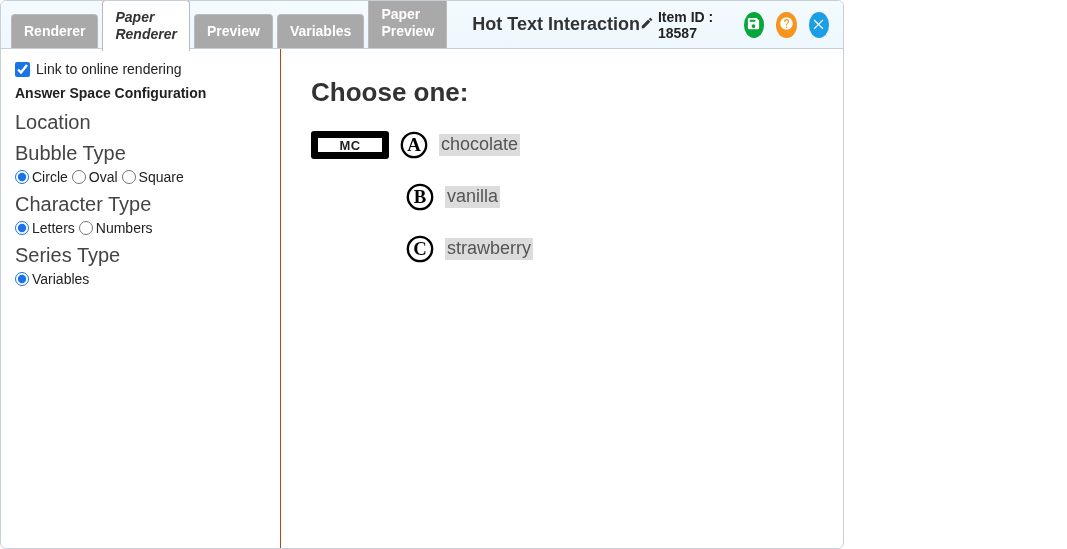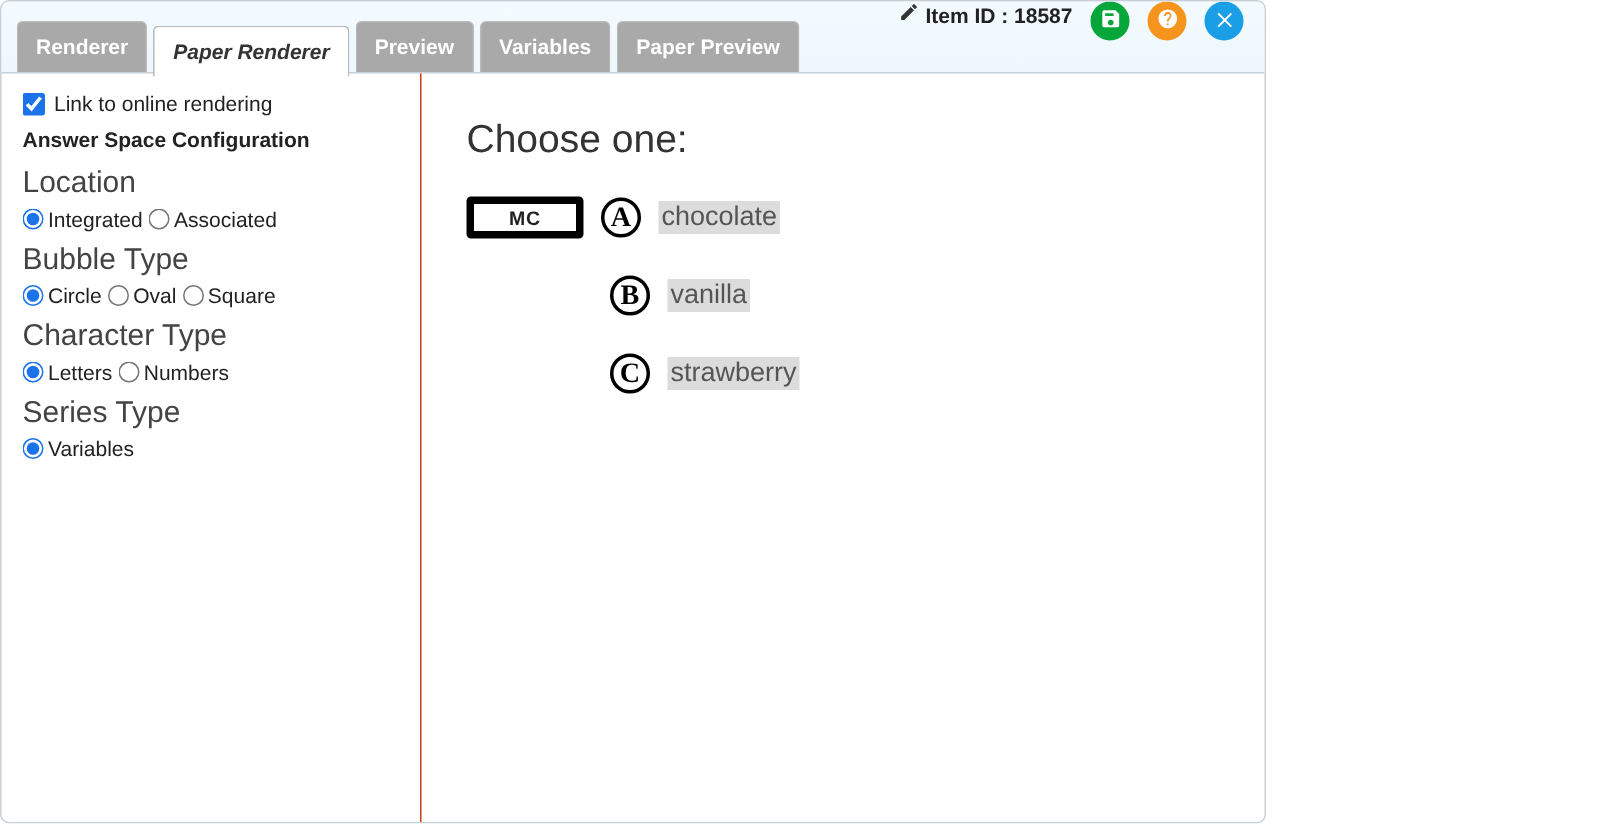--- a/index.html
+++ b/index.html
@@ -4,56 +4,57 @@
   <style>
     * { box-sizing: border-box; margin: 0; padding: 0; }
     body { font-family: Arial, Helvetica, sans-serif; font-size: 14px; color: #222; background: #fff; }
     .panel { width: 844px; height: 549px; margin: 0; border: 1px solid #c7d0d8; border-radius: 6px; overflow: hidden; position: relative; }
     .header { display: flex; align-items: stretch; height: 48px; background: linear-gradient(#f3fbff, #eef7fd); border-bottom: 1px solid #c7d0d8; }
     .tabs { display: flex; align-items: flex-end; padding-left: 10px; padding-top: 8px; gap: 4px; }
     .tab { padding: 8px 12px; font-size: 14px; font-weight: bold; border: 1px solid #b9b9b9; border-bottom: none; background: #a9a9a9; color: #fff; border-radius: 4px 4px 0 0; cursor: pointer; line-height: 1.2; }
     .tab.active { background: #fff; color: #333; position: relative; top: 3px; font-style: italic; }
     .header-title { flex: 0 0 auto; margin-left: 25px; display: flex; align-items: center; font-size: 18px; font-weight: bold; color: #333; }
     .header-spacer { flex: 1; }
-    .header-right { display: flex; align-items: flex-start; gap: 12px; padding-right: 14px; }
+    .header-right { display: flex; align-items: center; gap: 12px; padding-right: 14px; }
     .item-id { font-weight: bold; font-size: 14px; display: flex; align-items: center; gap: 4px; }
     .icon-btn { width: 26px; height: 26px; border-radius: 50%; display: flex; align-items: center; justify-content: center; cursor: pointer; border: none; }
     .icon-save { background: #06a63a; color: #fff; }
     .icon-help { background: #f7941d; color: #fff; }
     .icon-close { background: #1a9ee6; color: #fff; }
     .body { display: flex; height: calc(100% - 48px); }
     .sidebar { width: 280px; border-right: 1px solid #c2410c; padding: 12px 14px; }
     .checkbox-row { display: flex; align-items: center; gap: 6px; margin-bottom: 8px; }
     .checkbox-row input { accent-color: #1a73e8; width: 15px; height: 15px;}
     .section-title { font-weight: bold; margin-bottom: 10px; }
     .field-label { font-size: 20px; color: #444; margin: 8px 0 4px; }
     .radio-row { display: flex; align-items: center; gap: 4px; flex-wrap: wrap; margin-bottom: 6px; }
     .radio-row label { display: flex; align-items: center; gap: 3px; font-size: 14px; }
     .radio-row input { accent-color: #1a73e8; width: 14px; height: 14px; }
     .content { flex: 1; padding: 28px 30px; }
-    .prompt { font-size: 26px; color: #333; margin-bottom: 22px; font-weight: 400; }
+    .prompt { font-size: 26px; color: #333; margin-bottom: 22px; font-weight: 700; }
     .choice-row { display: flex; align-items: center; gap: 10px; margin-bottom: 22px; }
-    .mc-badge { width: 78px; height: 28px; border: 5px solid #000000; border-radius: 3px; display: flex; align-items: center; justify-content: center; font-weight: bold; font-size: 13px; letter-spacing: .5px; background:#fff; }
+    .mc-badge { width: 78px; height: 28px; border: 7px solid #000000; border-radius: 3px; display: flex; align-items: center; justify-content: center; font-weight: bold; font-size: 13px; letter-spacing: .5px; background:#fff; }
     .bubble { width: 30px; height: 30px; display: flex; align-items: center; justify-content: center; flex-shrink:0; }
     .bubble svg { width: 30px; height: 30px; }
     .choice-text { font-size: 18px; color: #555; background: #dcdcdc; padding: 0 2px; line-height: 1.2; }
     .choice-row.indent { margin-left: 94px; }
   </style>
 </head>
 <body>
 
 <div class="panel">
   <div class="header">
     <div class="tabs" id="tabs">
         <div class="tab">Renderer</div>
         <div class="tab active">Paper Renderer</div>
         <div class="tab">Preview</div>
         <div class="tab">Variables</div>
         <div class="tab">Paper Preview</div>
       </div>
+    <div class="header-title">Hot Text Interaction</div>
     <div class="header-spacer"></div>
     <div class="header-right">
       <div class="item-id">
         <span>
           <svg width="14" height="14" viewBox="0 0 24 24">
               <path fill="#333" d="M3 17.25V21h3.75l11-11.04-3.75-3.75L3 17.25zM20.71 7.04a1 1 0 0 0 0-1.41l-2.34-2.34a1 1 0 0 0-1.41 0l-1.83 1.83 3.75 3.75 1.83-1.83z"></path>
             </svg>
         </span>
         <span>Item ID : 18587</span>
       </div>
@@ -83,30 +84,20 @@
 
   <div class="body">
     <div class="sidebar">
       <div class="checkbox-row">
         <input type="checkbox" id="linkOnline" checked="" style="">
         <label for="linkOnline">Link to online rendering</label>
       </div>
       <div class="section-title">Answer Space Configuration</div>
 
       <div class="field-label">Location</div>
-      <div class="radio-row" id="loc-opts">
-          <label>
-            <input type="radio" name="location" checked="" style="">
-            <span>Integrated</span>
-          </label>
-          <label>
-            <input type="radio" name="location" style="">
-            <span>Associated</span>
-          </label>
-        </div>
 
       <div class="field-label">Bubble Type</div>
       <div class="radio-row" id="bubble-opts">
           <label>
             <input type="radio" name="bubble-type" checked="" style="">
             <span>Circle</span>
           </label>
           <label>
             <input type="radio" name="bubble-type" style="">
             <span>Oval</span>

